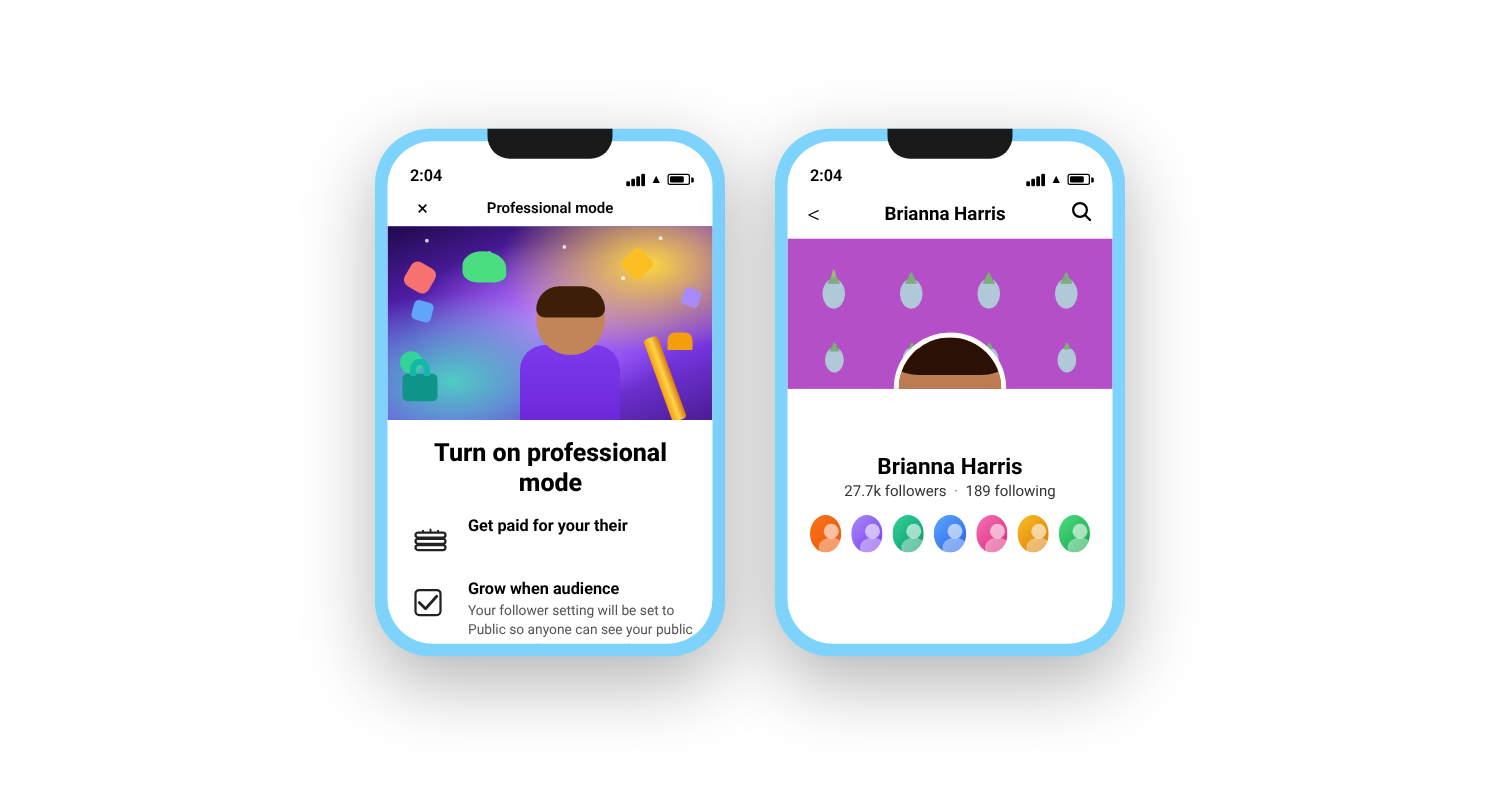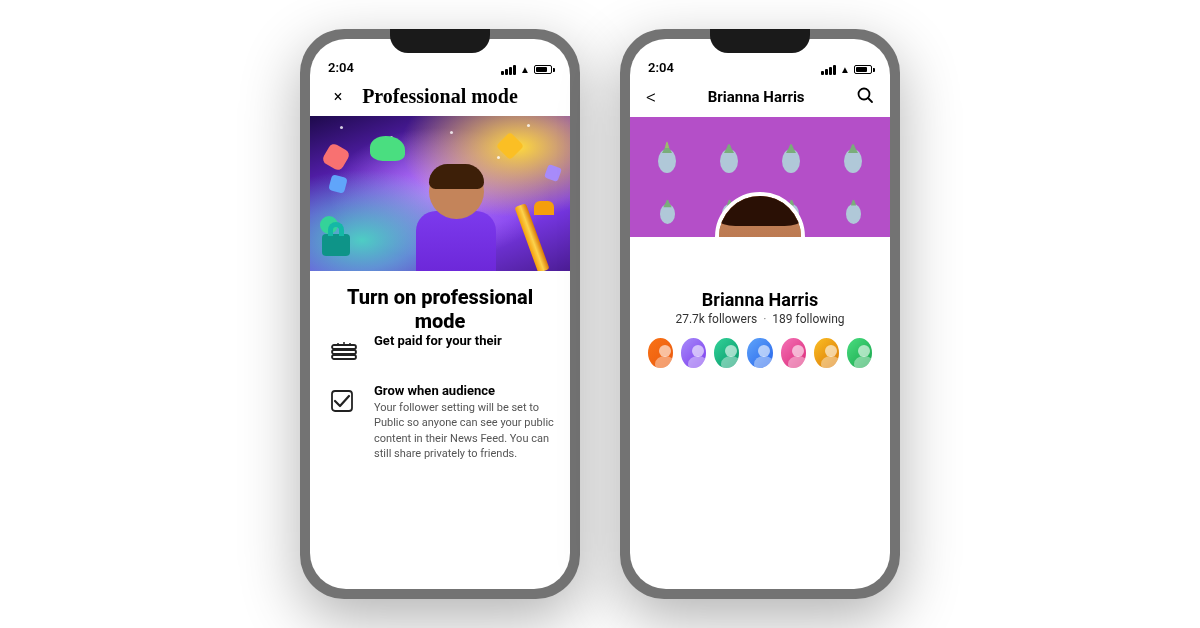--- a/index.html
+++ b/index.html
@@ -21,22 +21,22 @@
       background: #ffffff;
       display: flex;
       align-items: center;
       justify-content: center;
       gap: 40px;
     }
 
     
     .phone {
       width: 280px;
-      height: 570px;
-      background: #737373;
+      height: 422px;
+      background: #7dd3fc;
       border-radius: 44px;
       padding: 10px;
       box-shadow: 0 20px 60px rgba(0,0,0,0.3);
       position: relative;
     }
 
     .phone-screen {
       width: 100%;
       height: 100%;
       background: #fff;
@@ -147,24 +147,23 @@
       height: 24px;
       display: flex;
       align-items: center;
       justify-content: center;
       font-size: 16px;
       font-weight: 400;
       color: #000;
     }
 
     .phone1-title {
-      font-size: 20px;
+      font-size: 12px;
       font-weight: 600;
       color: #000;
-      font-family: Liberation Serif, serif;
     }
 
     
     .hero-image {
       width: 100%;
       height: 155px;
       background: linear-gradient(135deg, #6c3fd4 0%, #4a90d9 30%, #9b5fc4 60%, #d4a0e0 100%);
       position: relative;
       overflow: hidden;
       flex-shrink: 0;
@@ -205,20 +204,21 @@
       padding: 14px 16px;
       overflow-y: auto;
       flex: 1;
     }
 
     .main-heading {
       font-size: 20px;
       font-weight: 800;
       color: #000;
       text-align: center;
+      margin-bottom: 16px;
       line-height: 1.2;
     }
 
     .feature-item {
       display: flex;
       gap: 12px;
       margin-bottom: 14px;
       align-items: flex-start;
     }
 

